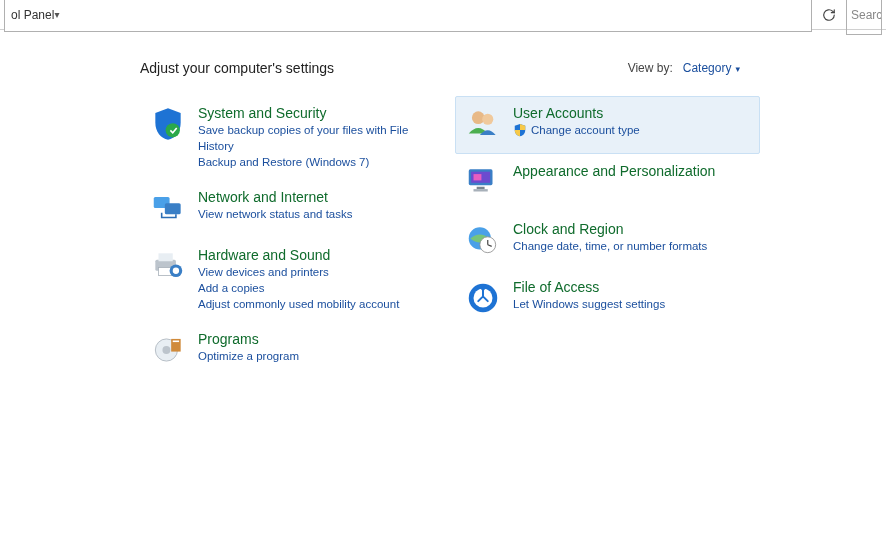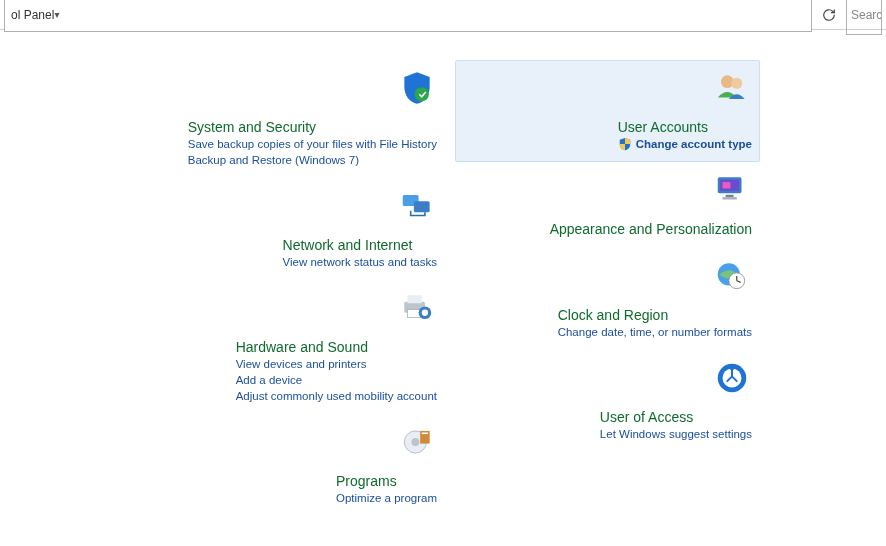--- a/index.html
+++ b/index.html
@@ -76,22 +76,21 @@
   .columns {
     display: flex;
     gap: 10px;
     width: 620px;
   }
   .col { flex: 1; }
   .cat {
     display: flex;
     gap: 10px;
     padding: 8px 8px 10px 8px;
-    align-items: flex-end;
-    flex-direction: column;
+    align-items: flex-start;
   }
   .cat.selected {
     background: #e8f1f9;
     border: 1px solid #c9e0f4;
     border-radius: 2px;
     padding: 7px 7px 9px 7px;
   }
   .icon-slot {
     width: 40px; height: 40px;
     flex-shrink: 0;
@@ -106,21 +105,20 @@
   }
   .cat-link {
     color: #1a4e9d;
     font-size: 11.5px;
     line-height: 16px;
   }
   .cat-link.shield {
     display: flex;
     align-items: center;
     gap: 4px;
-    font-weight: bold;
   }
   .mini-shield {
     width: 14px; height: 14px;
   }
 </style>
 </head>
 <body>
 
 <div class="addrbar">
   <div class="addr-input">
@@ -132,20 +130,29 @@
       <path d="M21 12a9 9 0 1 1-3-6.7L21 8"></path>
       <polyline points="21 3 21 8 16 8"></polyline>
     </svg>
   </div>
   <div class="search">
     <span>Searc</span>
   </div>
 </div>
 
 <div class="content">
+  <div class="headerline">
+    <h2>Adjust your computer's settings</h2>
+    <div class="viewby">
+      <span>View by:</span>
+      <span class="link">
+        <span>Category</span><span class="caret">▾</span>
+      </span>
+    </div>
+  </div>
 
   <div class="columns">
 
     <div class="col">
 
       <div class="cat">
         <div class="icon-slot">
           <svg width="38" height="38" viewBox="0 0 48 48">
             <path d="M24 4 L40 10 V22 C40 34 33 42 24 44 C15 42 8 34 8 22 V10 Z" fill="#1e73d4"></path>
             <circle cx="30" cy="32" r="9" fill="#2aa84a"></circle>
@@ -179,21 +186,21 @@
             <rect x="8" y="16" width="26" height="14" rx="2" fill="#bcc4cc"></rect>
             <rect x="12" y="8" width="18" height="10" fill="#e8eef3"></rect>
             <rect x="12" y="26" width="18" height="10" fill="#fff" stroke="#a7b0b9"></rect>
             <circle cx="34" cy="30" r="8" fill="#3a7fc6"></circle>
             <path d="M30 30 a4 4 0 1 0 8 0 a4 4 0 1 0 -8 0" fill="#fff"></path>
           </svg>
         </div>
         <div class="cat-body">
           <span class="cat-title">Hardware and Sound</span>
           <span class="cat-link">View devices and printers</span>
-          <span class="cat-link">Add a device</span>
+          <span class="cat-link">Add a copies</span>
           <span class="cat-link">Adjust commonly used mobility account</span>
         </div>
       </div>
 
       <div class="cat">
         <div class="icon-slot">
           <svg width="38" height="38" viewBox="0 0 48 48">
             <circle cx="22" cy="24" r="14" fill="#e8eef3" stroke="#a7b0b9"></circle>
             <circle cx="22" cy="24" r="5" fill="#bcc4cc"></circle>
             <rect x="28" y="10" width="12" height="16" fill="#d08a3a"></rect>
@@ -266,20 +273,20 @@
       <div class="cat">
         <div class="icon-slot">
           <svg width="38" height="38" viewBox="0 0 48 48">
             <circle cx="24" cy="24" r="18" fill="#1e73d4"></circle>
             <circle cx="24" cy="24" r="12" fill="#fff"></circle>
             <path d="M24 14 l0 8 l6 6 M24 14 l0 8 l-6 6" stroke="#1e73d4" stroke-width="2.5" fill="none" stroke-linecap="round"></path>
             <circle cx="24" cy="12" r="2.5" fill="#1e73d4"></circle>
           </svg>
         </div>
         <div class="cat-body">
-          <span class="cat-title">User of Access</span>
+          <span class="cat-title">File of Access</span>
           <span class="cat-link">Let Windows suggest settings</span>
         </div>
       </div>
 
     </div>
   </div>
 </div>
 
 </body></html>

